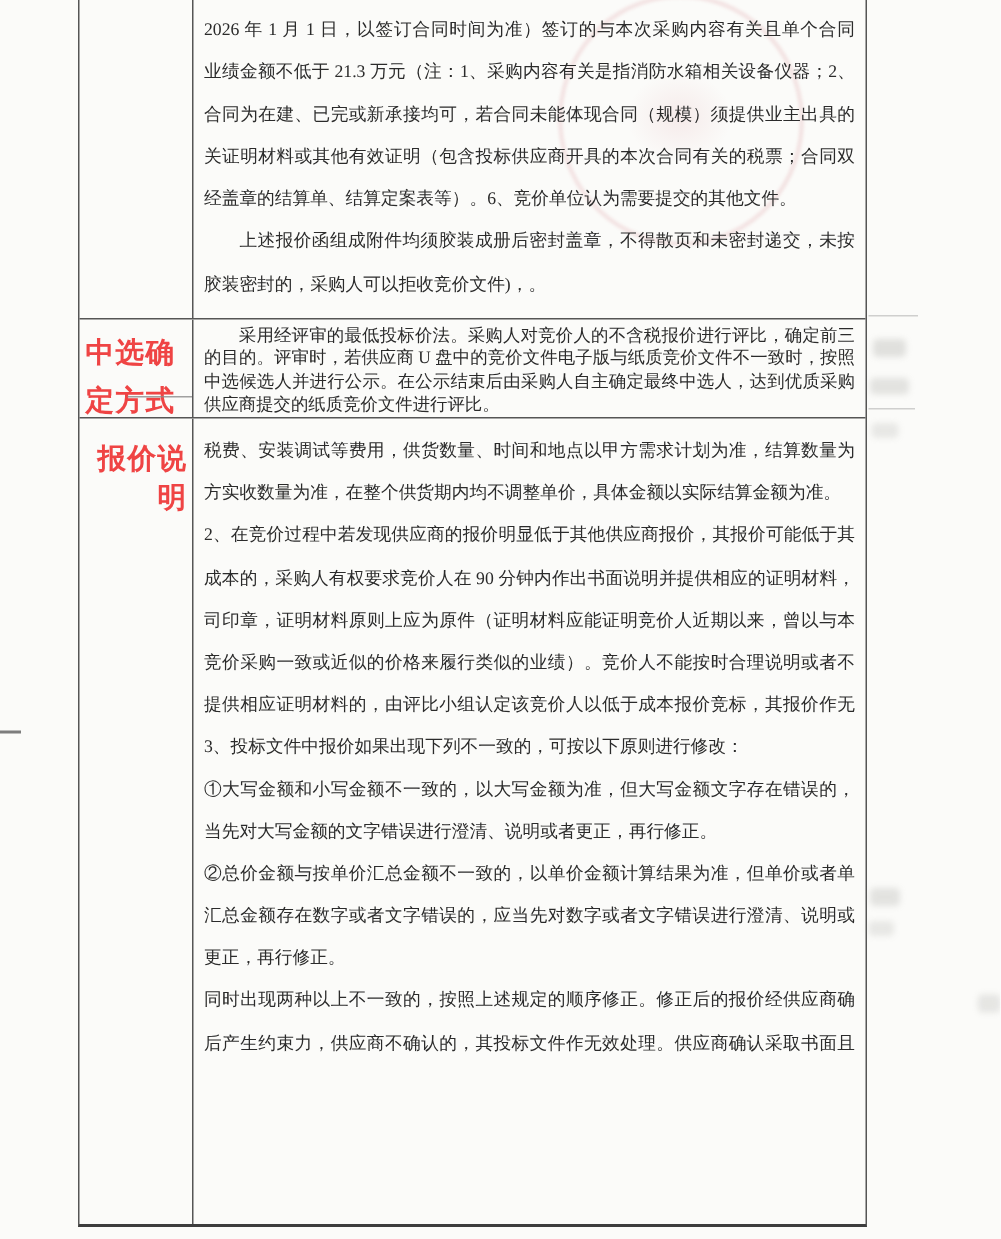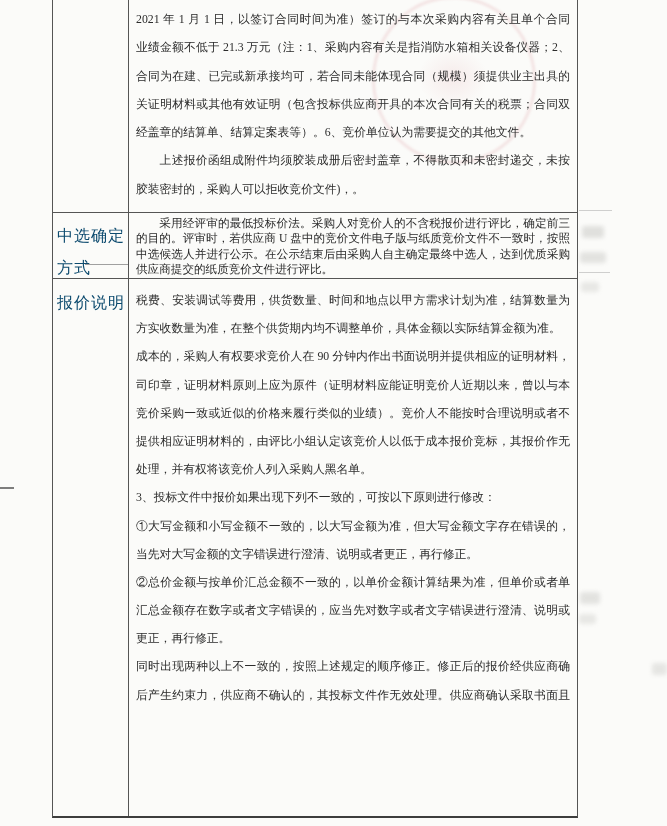--- a/index.html
+++ b/index.html
@@ -23,23 +23,24 @@
     background:transparent;
   }
   .row{display:flex;box-sizing:border-box;overflow:hidden;}
   .row1,.row2{border-top:1px solid #555;}
   .row0{height:212px;}
   .row1{height:66px;}
   .row2{flex:1;}
   .label-cell{
     width:76px;flex-shrink:0;box-sizing:border-box;
     border-right:1px solid #555;
-    font-size:16px;letter-spacing:1px;
-    color:#0c4a6e;
+    font-size:19px;letter-spacing:1px;
+    color:#ef4444;
     overflow:hidden;
+    font-weight:bold;
   }
   .row1 .label-cell{padding:7px 3px 0 4px;line-height:32px;}
   .row2 .label-cell{padding:14px 3px 0 0;text-align:right;}
   .content-cell{
     flex:1;box-sizing:border-box;
     padding:0 7px;
     font-size:11.8px;
     overflow:hidden;
   }
   .row0 .content-cell{padding-top:5px;}
@@ -95,21 +96,21 @@
 <body>
 
 <div class="page" style="background: rgb(251, 251, 249); color: rgb(43, 43, 43);">
   <div class="seal" style="border-color: rgb(198, 90, 100);"></div>
   <div class="seal-blob"></div>
 
   <div class="table">
       <div class="row row0">
         <div class="label-cell"></div>
         <div class="content-cell">
-          <div class="ln full">2021 年 1 月 1 日，以签订合同时间为准）签订的与本次采购内容有关且单个合同</div>
+          <div class="ln full">2026 年 1 月 1 日，以签订合同时间为准）签订的与本次采购内容有关且单个合同</div>
           <div class="ln full">业绩金额不低于 21.3 万元（注：1、采购内容有关是指消防水箱相关设备仪器；2、</div>
           <div class="ln full">合同为在建、已完或新承接均可，若合同未能体现合同（规模）须提供业主出具的相</div>
           <div class="ln full">关证明材料或其他有效证明（包含投标供应商开具的本次合同有关的税票；合同双方</div>
           <div class="ln">经盖章的结算单、结算定案表等）。6、竞价单位认为需要提交的其他文件。</div>
           <div class="ln full ind">上述报价函组成附件均须胶装成册后密封盖章，不得散页和未密封递交，未按要求</div>
           <div class="ln">胶装密封的，采购人可以拒收竞价文件)，。</div>
         </div>
       </div>
       <div class="row row1">
         <div class="label-cell">中选确定方式</div>
@@ -118,25 +119,25 @@
           <div class="ln full">的目的。评审时，若供应商 U 盘中的竞价文件电子版与纸质竞价文件不一致时，按照</div>
           <div class="ln full">中选候选人并进行公示。在公示结束后由采购人自主确定最终中选人，达到优质采购</div>
           <div class="ln">供应商提交的纸质竞价文件进行评比。</div>
         </div>
       </div>
       <div class="row row2">
         <div class="label-cell">报价说明</div>
         <div class="content-cell">
           <div class="ln full">税费、安装调试等费用，供货数量、时间和地点以甲方需求计划为准，结算数量为甲</div>
           <div class="ln">方实收数量为准，在整个供货期内均不调整单价，具体金额以实际结算金额为准。</div>
+          <div class="ln full">2、在竞价过程中若发现供应商的报价明显低于其他供应商报价，其报价可能低于其</div>
           <div class="ln full">成本的，采购人有权要求竞价人在 90 分钟内作出书面说明并提供相应的证明材料，</div>
           <div class="ln full">司印章，证明材料原则上应为原件（证明材料应能证明竞价人近期以来，曾以与本次</div>
           <div class="ln full">竞价采购一致或近似的价格来履行类似的业绩）。竞价人不能按时合理说明或者不能</div>
           <div class="ln full">提供相应证明材料的，由评比小组认定该竞价人以低于成本报价竞标，其报价作无效</div>
-          <div class="ln">处理，并有权将该竞价人列入采购人黑名单。</div>
           <div class="ln">3、投标文件中报价如果出现下列不一致的，可按以下原则进行修改：</div>
           <div class="ln full">①大写金额和小写金额不一致的，以大写金额为准，但大写金额文字存在错误的，应</div>
           <div class="ln">当先对大写金额的文字错误进行澄清、说明或者更正，再行修正。</div>
           <div class="ln full">②总价金额与按单价汇总金额不一致的，以单价金额计算结果为准，但单价或者单价</div>
           <div class="ln full">汇总金额存在数字或者文字错误的，应当先对数字或者文字错误进行澄清、说明或者</div>
           <div class="ln">更正，再行修正。</div>
           <div class="ln full">同时出现两种以上不一致的，按照上述规定的顺序修正。修正后的报价经供应商确认</div>
           <div class="ln full">后产生约束力，供应商不确认的，其投标文件作无效处理。供应商确认采取书面且加</div>
         </div>
       </div>

